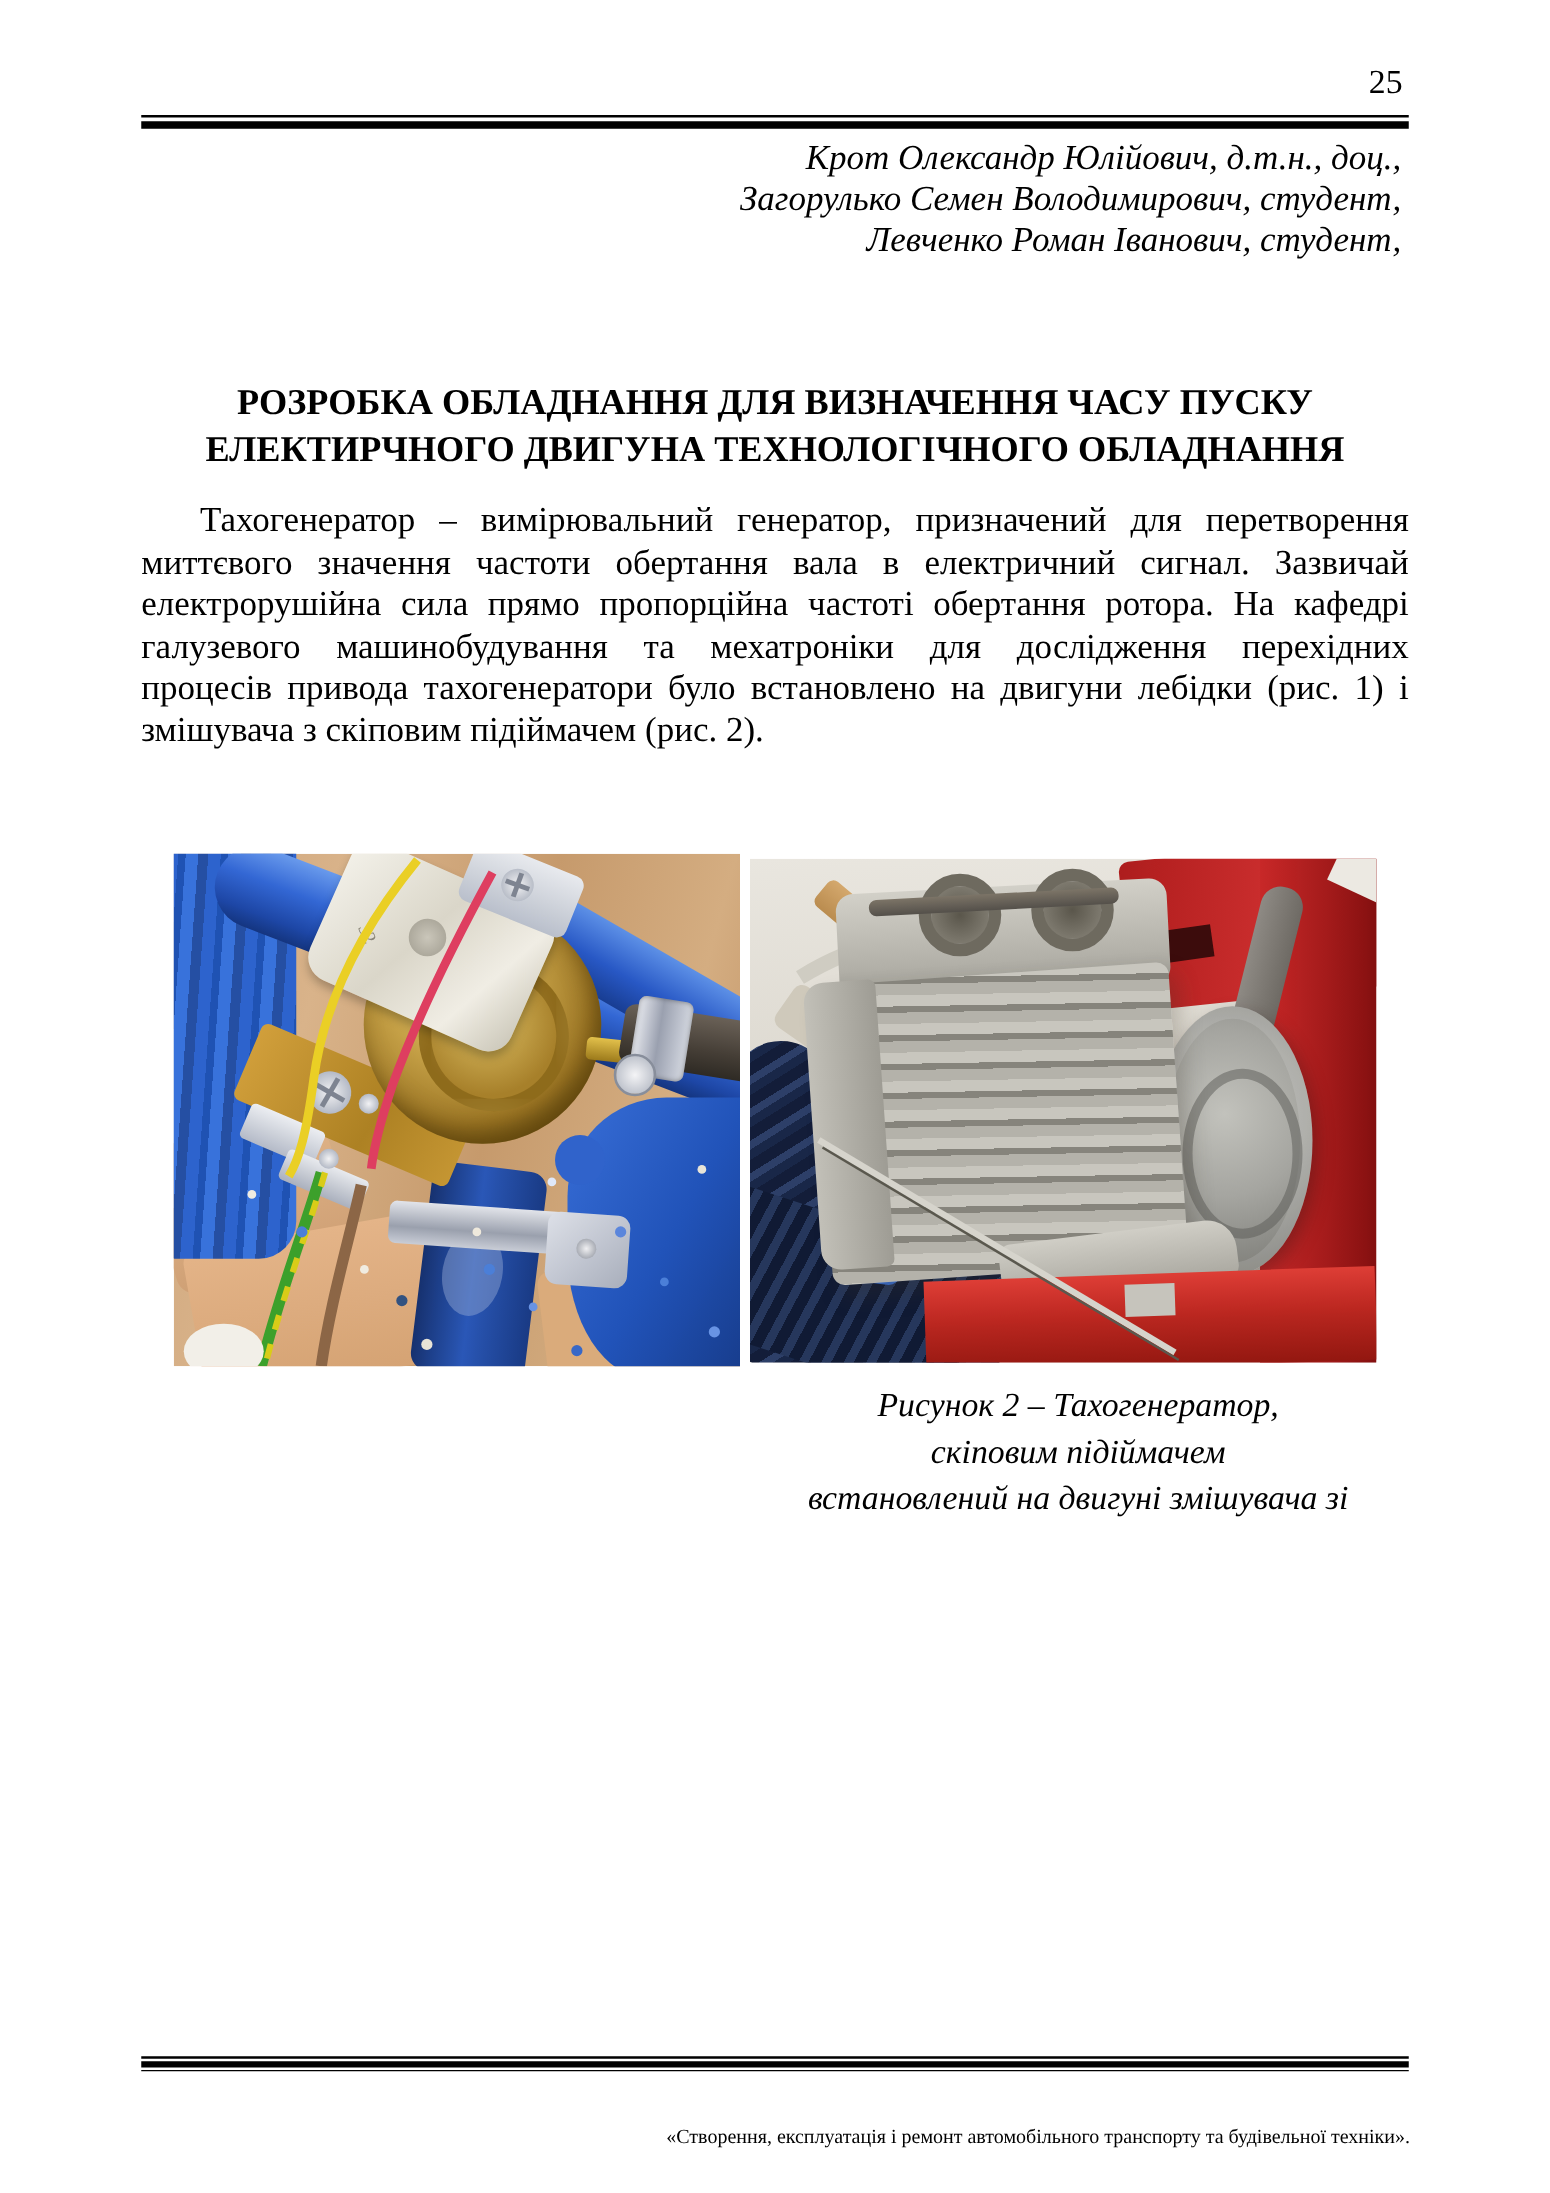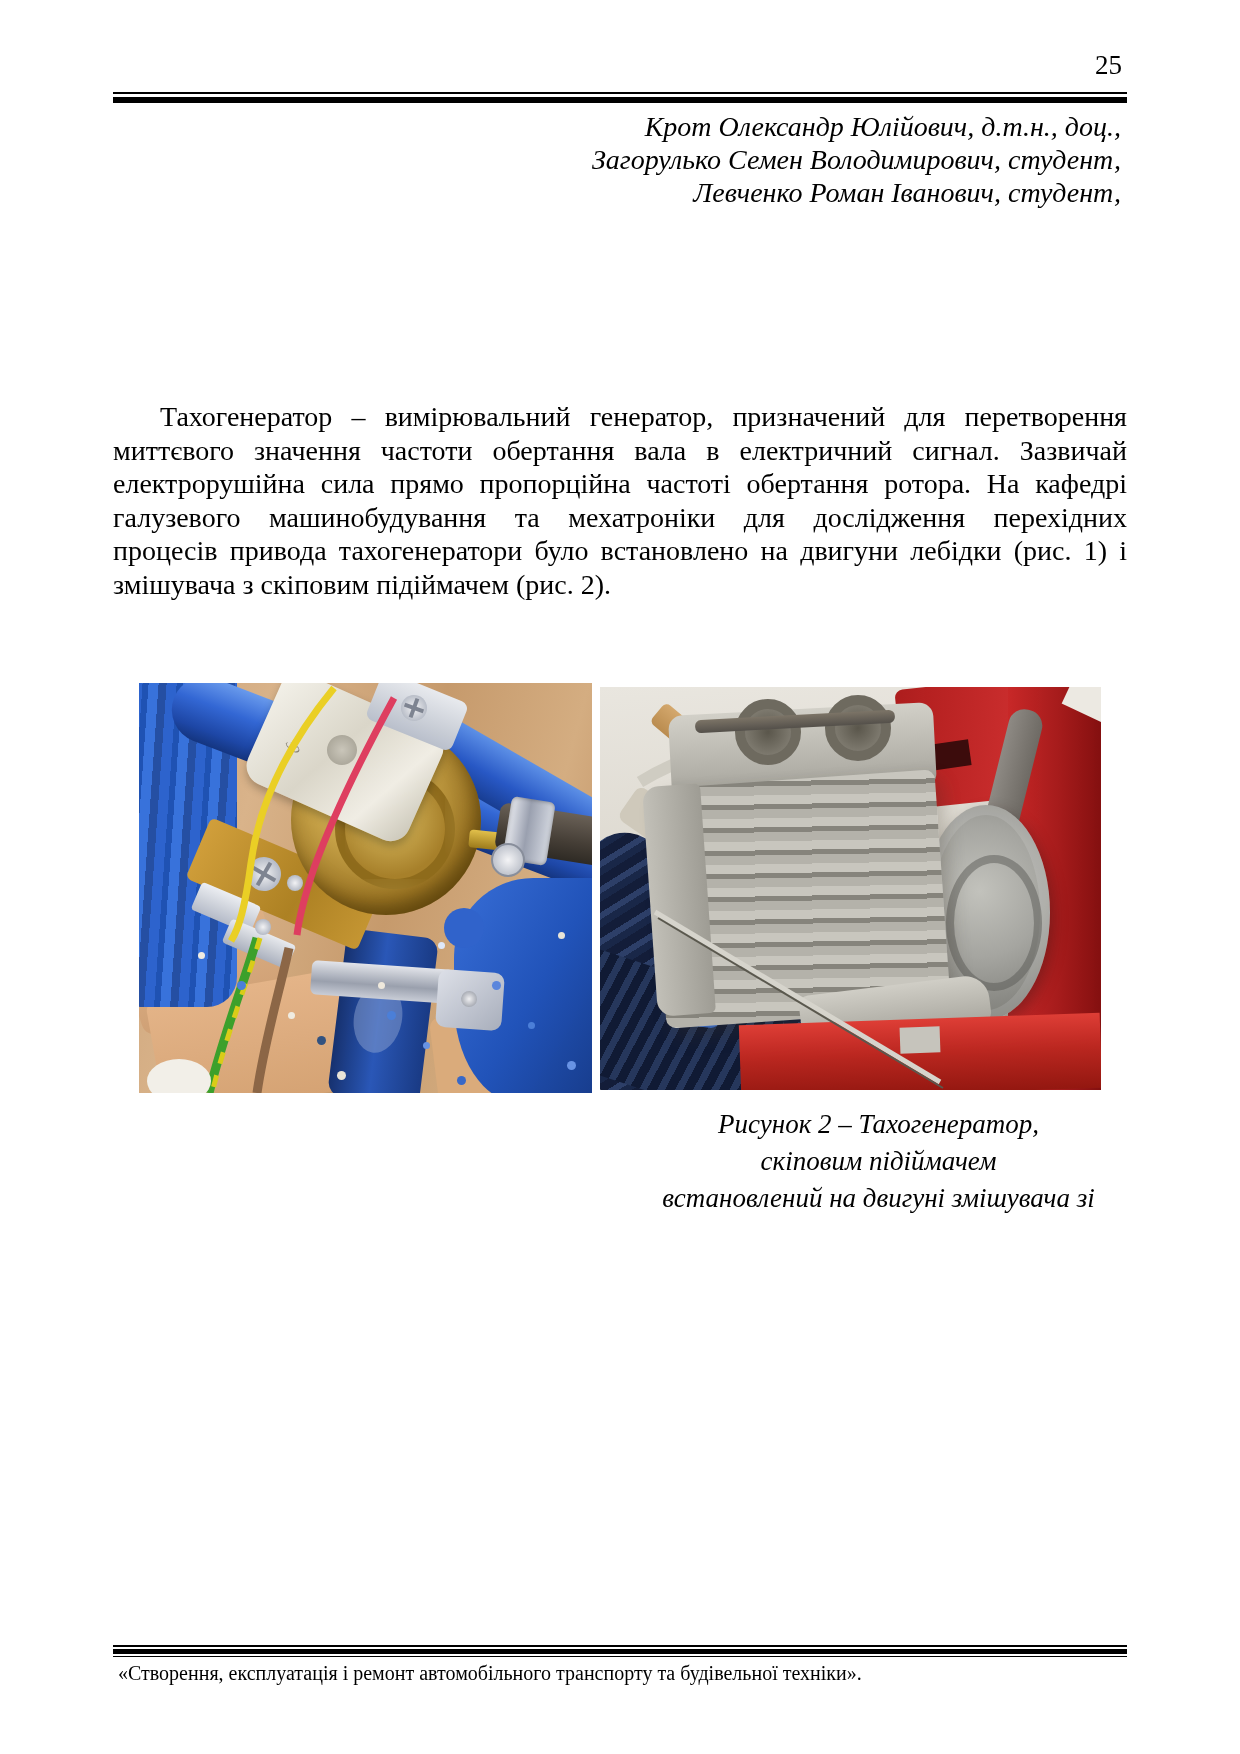--- a/index.html
+++ b/index.html
@@ -25,27 +25,27 @@
 
   
   .body-text{left:113px;top:400px;width:1014px;font-size:28px;line-height:33.5px;}
   .body-line{text-align:justify;text-align-last:justify;height:33.5px;white-space:nowrap;font-family:Liberation Serif, serif;}
   .body-line.first{padding-left:47px;}
   .body-line.last{text-align-last:left;}
 
   
   .caption{font-style:italic;font-size:27px;line-height:37px;text-align:center;}
   .caption1{left:139px;top:1124px;width:453px;}
-  .caption2{left:628px;top:1106px;width:501px;}
+  .caption2{left:612px;top:1106px;width:501px;}
 
   
   .rule-bot-thin1{top:1645px;height:2px;}
   .rule-bot-thick{top:1649px;height:5px;}
   .rule-bot-thin2{top:1656px;height:1px;}
-  .footer-text{left:118px;top:1662px;width:1010px;font-size:20px;}
+  .footer-text{left:118px;top:1701px;width:1010px;font-size:16px;text-align:right;}
 
   
   .photo{overflow:hidden;filter:blur(0.3px) saturate(1.05);}
   .photo1{left:139px;top:683px;width:453px;height:410px;}
   .photo2{left:600px;top:687px;width:501px;height:403px;}
   .photo .abs{position:absolute;}
 
   
   .f1-bg{inset:0;background:linear-gradient(105deg,#caa37b 0%,#d7b38c 25%,#c49a6e 55%,#d2ad83 80%,#bd9166 100%);}
   .f1-brick-left{left:-15px;top:215px;width:150px;height:120px;background:linear-gradient(#e0b68c,#cda077);transform:rotate(-18deg);border-radius:14px;}
@@ -167,20 +167,24 @@
   <div class="abs page-number">25</div>
   <div class="abs rule rule-top-thin"></div>
   <div class="abs rule rule-top-thick"></div>
 
   <div class="abs authors">
     <div>Крот Олександр Юлійович, д.т.н., доц.,</div>
     <div>Загорулько Семен Володимирович, студент,</div>
     <div>Левченко Роман Іванович, студент,</div>
   </div>
 
+  <div class="abs title">
+    <div>РОЗРОБКА ОБЛАДНАННЯ ДЛЯ ВИЗНАЧЕННЯ ЧАСУ ПУСКУ</div>
+    <div>ЕЛЕКТИРЧНОГО ДВИГУНА ТЕХНОЛОГІЧНОГО ОБЛАДНАННЯ</div>
+  </div>
 
   <div class="abs body-text">
     <div class="body-line first">Тахогенератор – вимірювальний генератор, призначений для перетворення</div>
     <div class="body-line">миттєвого значення частоти обертання вала в електричний сигнал. Зазвичай</div>
     <div class="body-line">електрорушійна сила прямо пропорційна частоті обертання ротора. На кафедрі</div>
     <div class="body-line">галузевого машинобудування та мехатроніки для дослідження перехідних</div>
     <div class="body-line">процесів привода тахогенератори було встановлено на двигуни лебідки (рис. 1) і</div>
     <div class="body-line last">змішувача з скіповим підіймачем (рис. 2).</div>
   </div>
 

